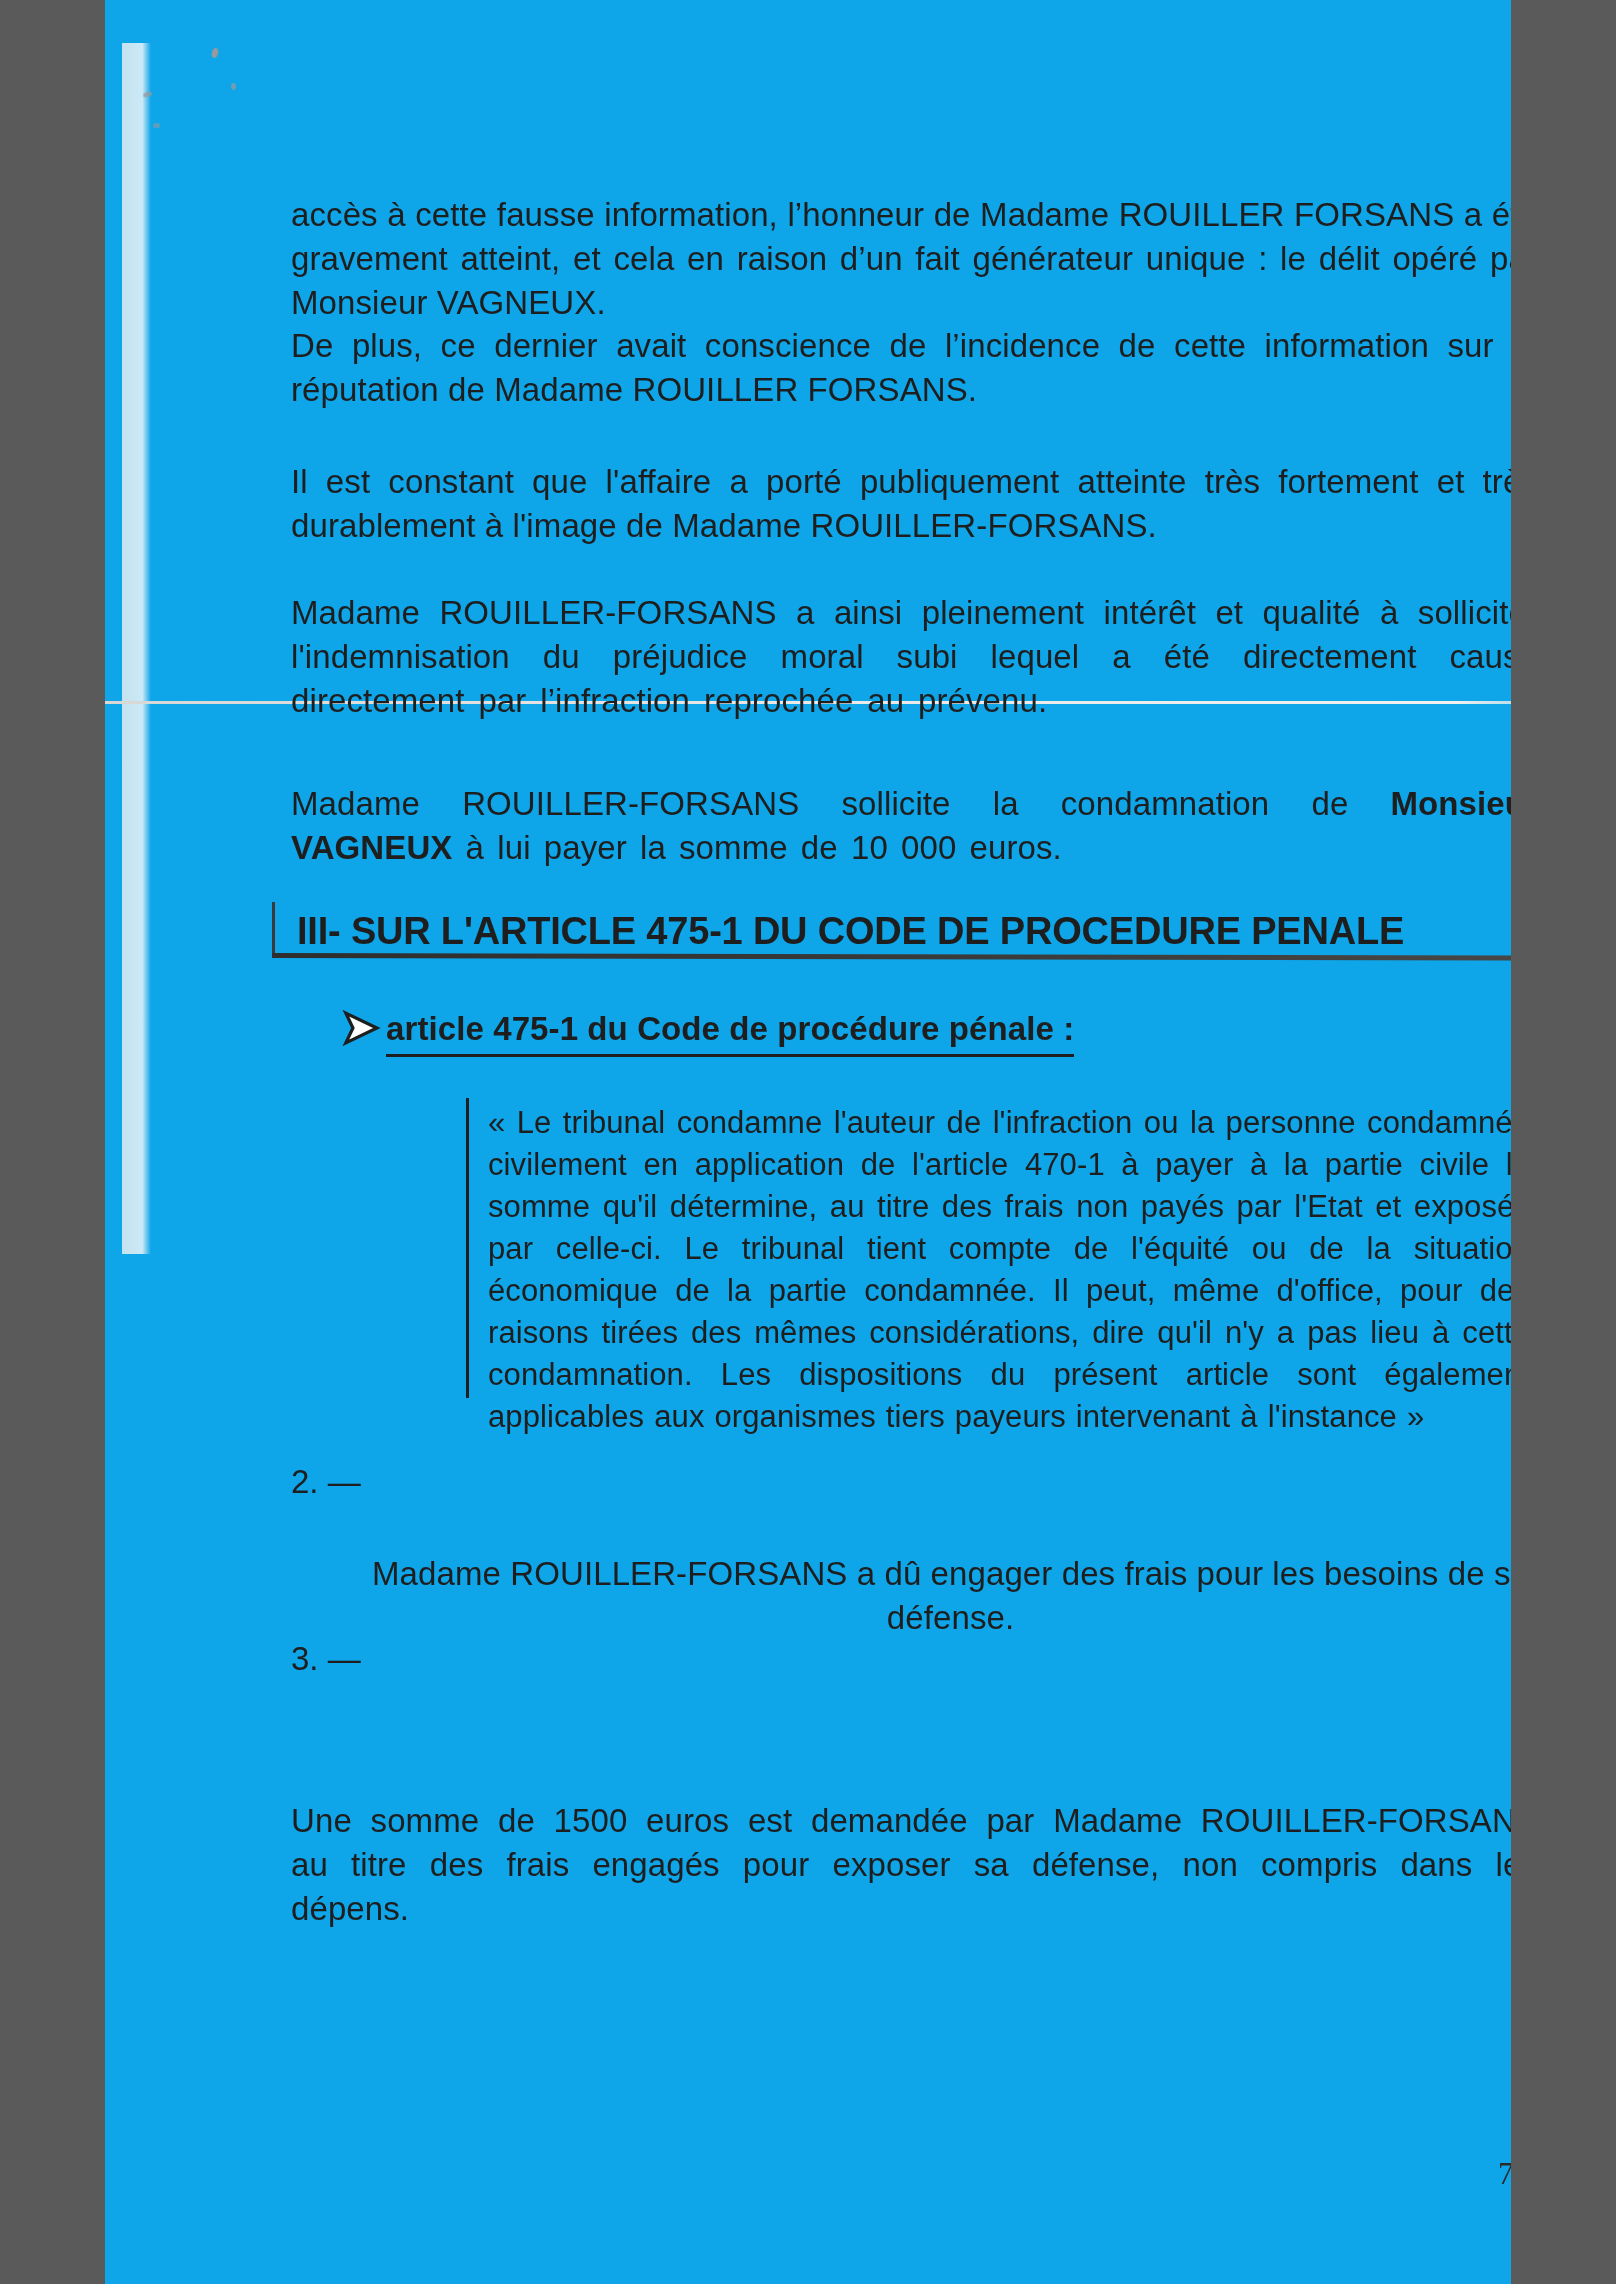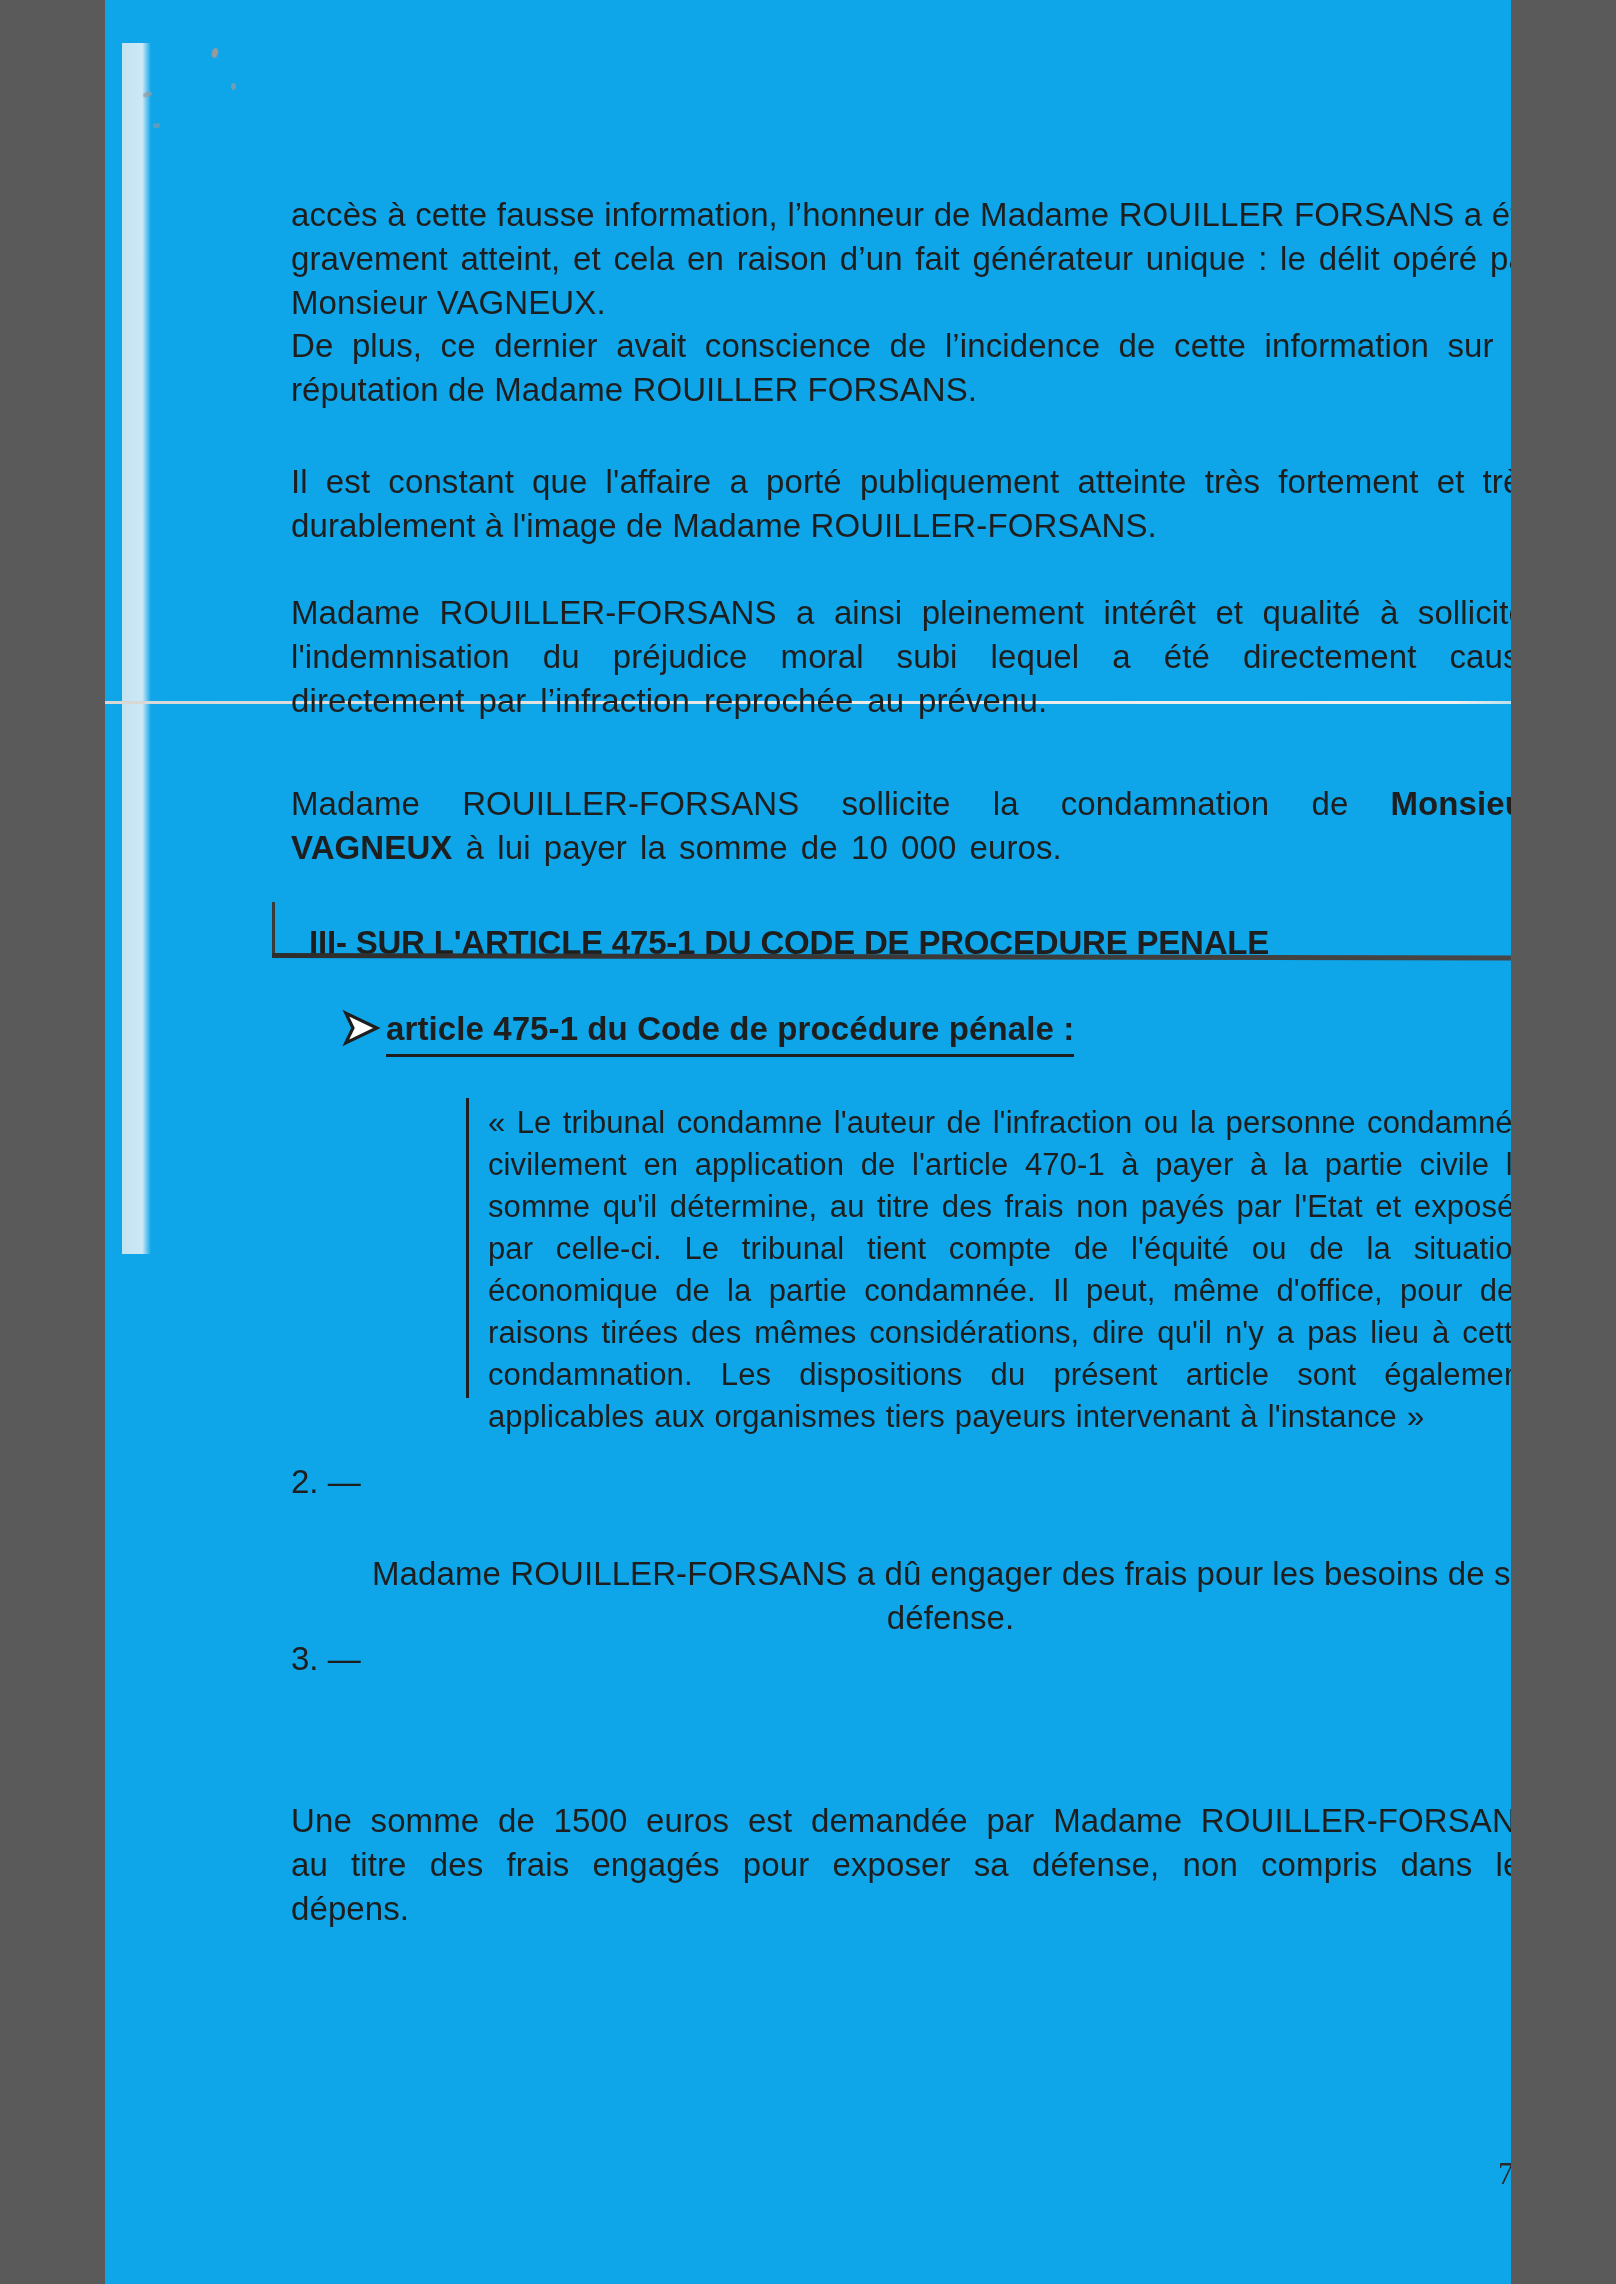--- a/index.html
+++ b/index.html
@@ -41,22 +41,22 @@
   .p3{top:460px;}
   .p4{top:591px;word-spacing:4.6px;}
   .p5{top:782px;word-spacing:3.9px;}
   .bold{font-weight:700;}
   
   .heading-vbar{
     position:absolute;left:167px;top:902px;width:3.3px;height:56px;
     background:#3a3a3a;
   }
   .heading{
-    position:absolute;left:187px;top:906px;width:1237px;margin:17px;
-    font-size:33px;line-height:40px;font-weight:700;
+    position:absolute;left:187px;top:906px;width:1237px;margin:5px;
+    font-size:38px;line-height:40px;font-weight:700;
     letter-spacing:-0.2px;text-align:left;
   }
   .heading-rule{
     position:absolute;left:167px;top:953px;width:1277px;height:5.2px;
     background:linear-gradient(to right,#2e2e2e,#3c3c3c 60%,#474747);
     transform:rotate(.12deg);transform-origin:left center;
   }
   
   .bullet-arrow{position:absolute;left:237px;top:1008px;width:40px;height:40px;}
   .bullet-arrow svg{display:block;width:100%;height:100%;}

